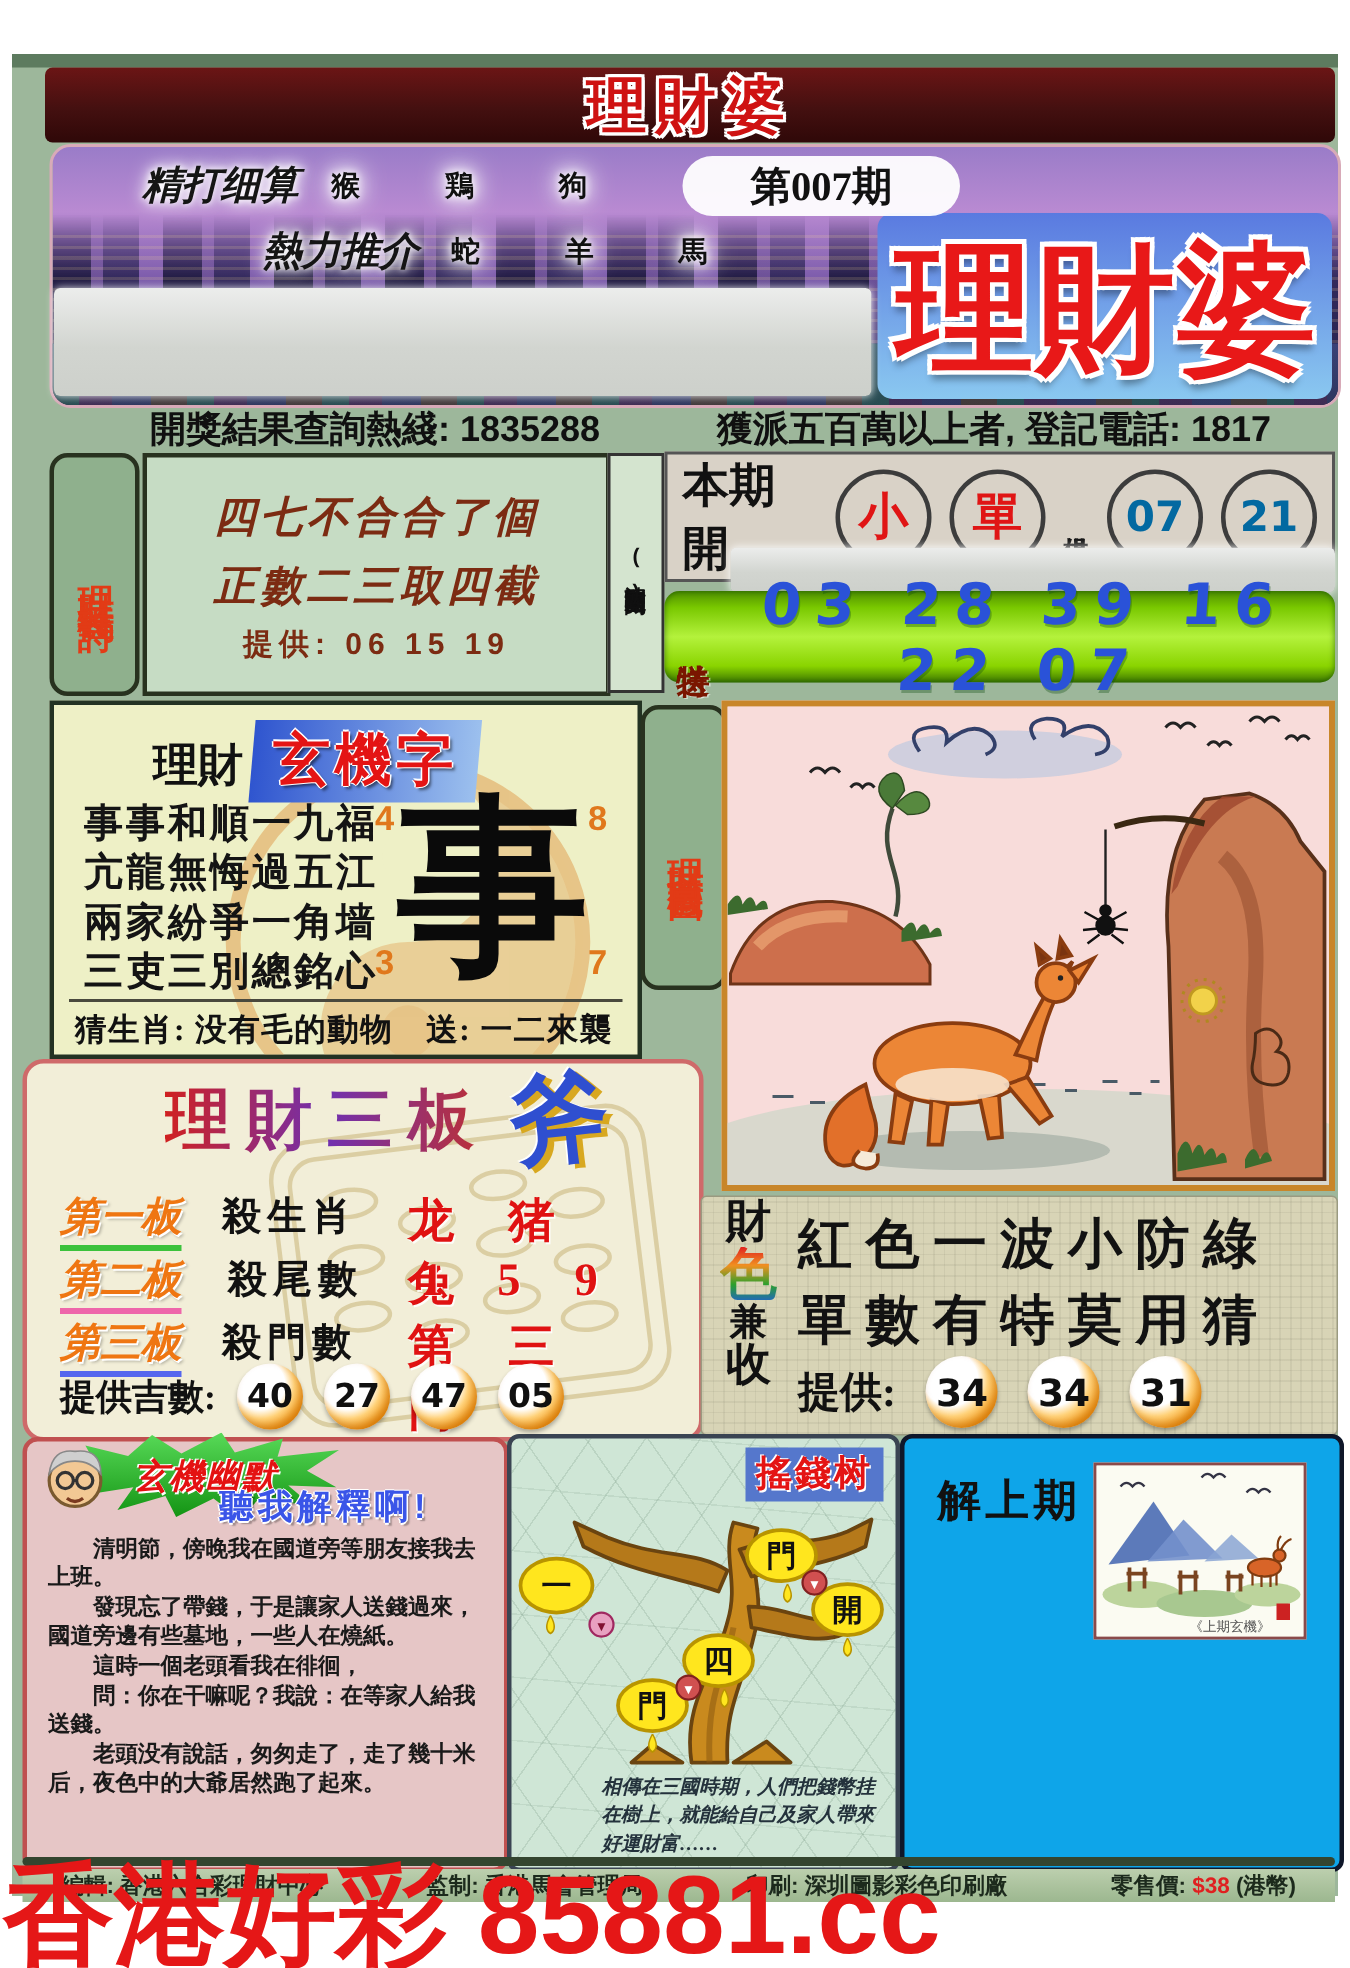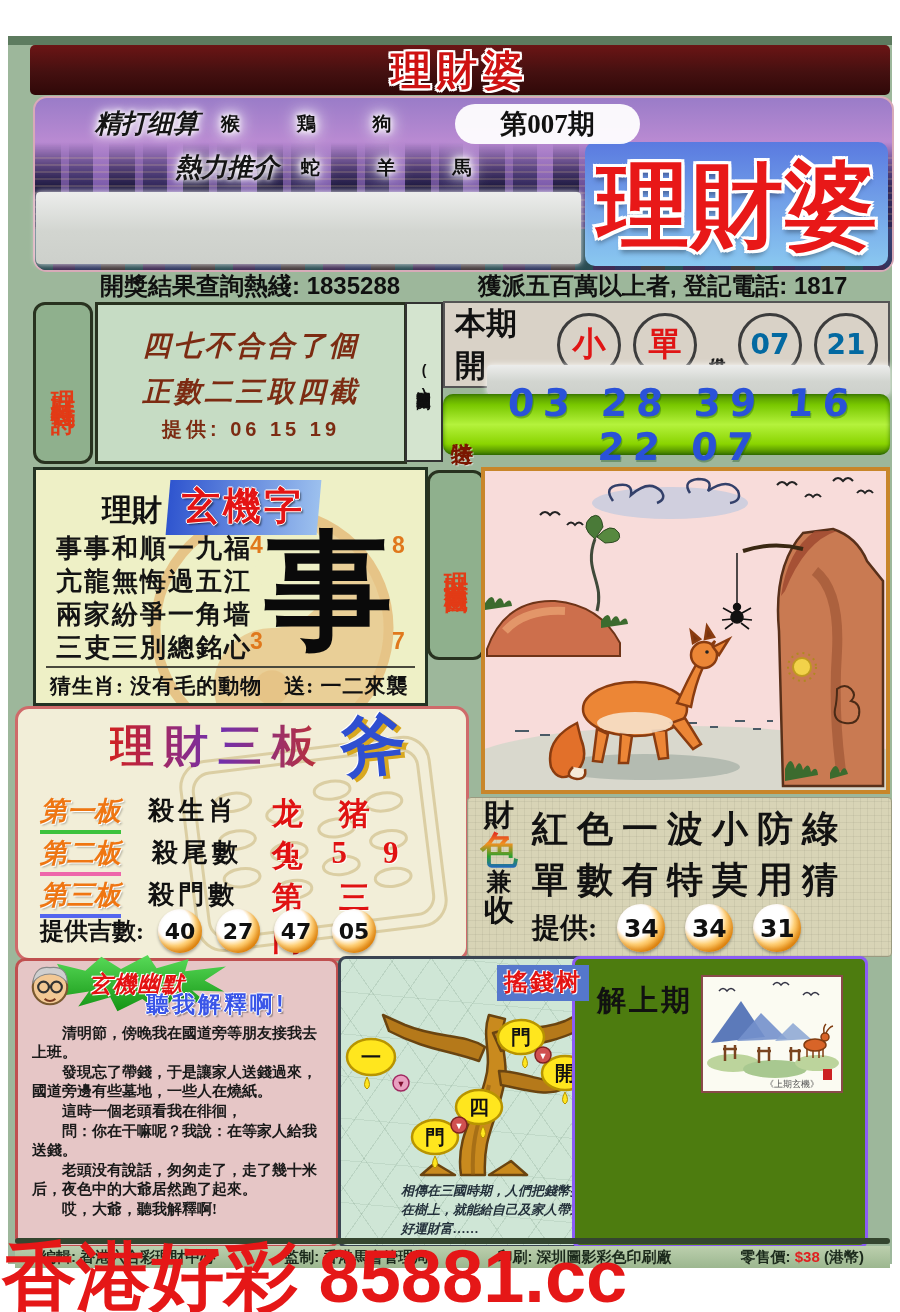--- a/index.html
+++ b/index.html
@@ -147,21 +147,21 @@
     background-image:repeating-linear-gradient(55deg,rgba(140,170,150,.3) 0 1px,transparent 1px 34px),
                      repeating-linear-gradient(-55deg,rgba(140,170,150,.3) 0 1px,transparent 1px 30px),
                      repeating-linear-gradient(5deg,rgba(140,170,150,.22) 0 1px,transparent 1px 42px)}
   #tree-title{position:absolute;right:8px;top:6px;background:#5577cc;padding:1px 7px 3px;z-index:2}
   #tree-title span{font-size:24px;font-weight:900;color:#e41414;font-family:"Liberation Serif",serif;letter-spacing:2px;
     text-shadow:1px 1px 0 #fff,-1px -1px 0 #fff}
   #tree-svg{position:absolute;left:2px;top:26px;width:250px;height:192px}
   #tree-cap{position:absolute;left:60px;top:222px;width:186px;font-size:13px;line-height:19px;font-weight:700;
     color:#24323c;font-family:"Liberation Serif",serif;font-style:italic}
   
-  #last-box{left:572px;top:956px;width:290px;height:286px;background:#4d7c0f;border:3px solid #8b5cf6;border-radius:8px}
+  #last-box{left:600px;top:956px;width:290px;height:286px;background:#0ea5e9;border:3px solid #0f172a;border-radius:8px}
   #last-title{position:absolute;left:22px;top:22px;font-size:29px;font-weight:900;font-family:"Liberation Serif",serif;letter-spacing:3px}
   #last-img{position:absolute;left:126px;top:16px;width:142px;height:118px;background:#fbfbf2;border:2px solid #8a4a4a;box-sizing:border-box}
   
   #foot-strip{left:15px;top:1238px;width:875px;height:6px;background:#34452f;border-radius:3px}
   #footer{left:15px;top:1246px;width:875px;height:22px;background:linear-gradient(180deg,#bccfae,#9cb78f);
     display:flex;align-items:center;justify-content:space-between;padding:0 26px;box-sizing:border-box;
     font-size:15px;font-weight:700;color:#1c2a1c}
   #footer .red{color:#e02020}
   
   #watermark{left:2px;top:1228px;font-size:74px;font-weight:900;color:#e51717;white-space:nowrap;z-index:60;
@@ -410,21 +410,20 @@
     <line x1="23" y1="26" x2="25" y2="26" stroke="#333" stroke-width="2"></line>
     <path d="M19,37 q5,4 10,0" fill="none" stroke="#7a3a20" stroke-width="2"></path>
   </svg>
   <div id="humor-title">聽我解釋啊!</div>
   <div id="story">
     <p>清明節，傍晚我在國道旁等朋友接我去上班。</p>
     <p>發現忘了帶錢，于是讓家人送錢過來，國道旁邊有些墓地，一些人在燒紙。</p>
     <p>這時一個老頭看我在徘徊，</p>
     <p>問：你在干嘛呢？我說：在等家人給我送錢。</p>
     <p>老頭没有說話，匆匆走了，走了幾十米后，夜色中的大爺居然跑了起來。</p>
-    <p>哎，大爺，聽我解釋啊!</p>
   </div>
 </div>
 
 <div class="abs" id="tree-box">
   <div id="tree-title">
     <span>搖錢树</span>
   </div>
   <svg id="tree-svg" viewBox="0 0 250 192">
     <g stroke="#6a4410" stroke-width="2.5" stroke-linejoin="round">
       <path d="M118,190 C112,150 134,128 142,96 C150,70 138,52 146,30 L162,34 C154,60 168,76 160,104 C152,140 140,152 142,190 Z" fill="#c98a1e"></path>

